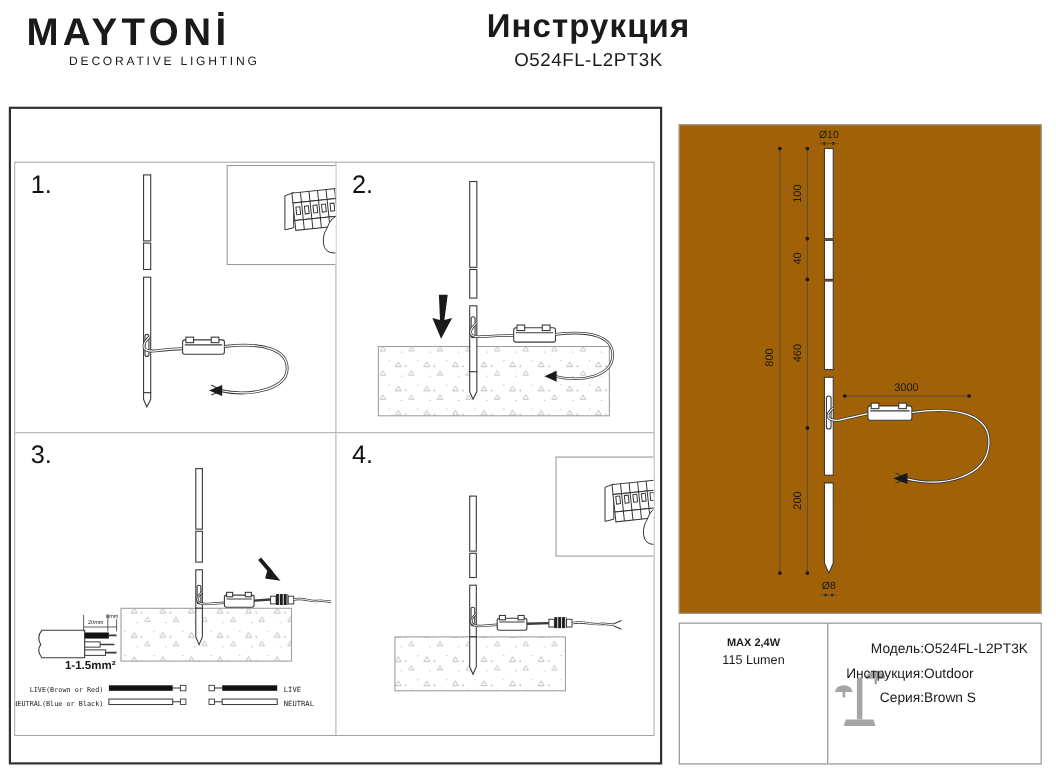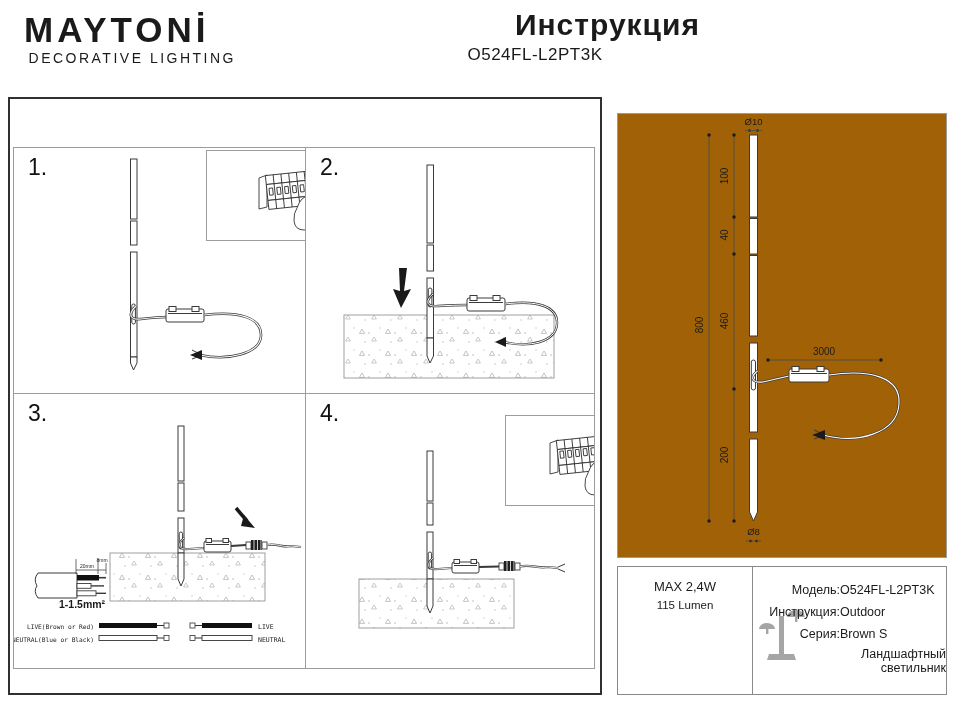--- a/index.html
+++ b/index.html
@@ -2,44 +2,44 @@
 <html><head>
 <meta charset="utf-8">
 <style>
   html,body{margin:0;padding:0;background:#fff;}
   body{width:960px;height:704px;font-family:"Liberation Sans",sans-serif;color:#1a1a1a;}
   .page{position:relative;width:960px;height:704px;overflow:hidden;background:#fff;}
 
   
   .brand{position:absolute;left:24px;top:12px;width:212px;}
   .brand-word{font-size:35px;font-weight:bold;letter-spacing:4px;line-height:1;white-space:nowrap;}
-  .brand-tag{font-size:14px;letter-spacing:2.5px;margin-top:3px;text-align:right;white-space:nowrap;}
+  .brand-tag{font-size:11px;letter-spacing:2.5px;margin-top:3px;text-align:right;white-space:nowrap;}
   .title-block{position:absolute;left:370px;top:8px;width:330px;text-align:center;}
-  .title-main{font-size:30px;font-weight:bold;letter-spacing:1px;margin:0;text-align:right;}
+  .title-main{font-size:30px;font-weight:bold;letter-spacing:1px;margin:0;}
   .title-model{font-size:17px;margin-top:3px;letter-spacing:.5px;}
 
   
   .steps-panel{position:absolute;left:8px;top:97px;width:594px;height:598px;border:2px solid #303030;box-sizing:border-box;background:#fff;}
   .steps-grid{position:absolute;left:3px;top:48px;width:582px;height:522px;border:1px solid #9c9c9c;box-sizing:border-box;display:grid;grid-template-columns:292px 288px;grid-template-rows:246px 274px;}
   .cell{position:relative;box-sizing:border-box;overflow:hidden;background:#fff;}
   .cell.c1{border-right:1px solid #9c9c9c;border-bottom:1px solid #9c9c9c;}
   .cell.c2{border-bottom:1px solid #9c9c9c;}
   .cell.c3{border-right:1px solid #9c9c9c;}
   .step-num{position:absolute;left:14px;top:6px;font-size:23px;color:#111;z-index:2;}
   svg.draw{position:absolute;left:0;top:0;}
   .inset{position:absolute;border:1px solid #9c9c9c;background:#fff;z-index:3;}
   .inset.off{left:192px;top:2px;width:87px;height:89px;padding-left:44px;}
   .inset.on{left:199px;top:21px;width:87px;height:89px;padding-left:36px;}
 
   
   .dim-panel{position:absolute;left:617px;top:113px;width:330px;height:445px;border:1px solid #9c9c9c;box-sizing:border-box;background:#a16207;}
   .info-panel{position:absolute;left:617px;top:566px;width:330px;height:129px;border:1px solid #8a8a8a;box-sizing:border-box;display:flex;background:#fff;}
   .info-left{width:135px;border-right:1px solid #8a8a8a;box-sizing:border-box;text-align:center;padding-top:8px;}
   .led-circle{width:52px;height:52px;border:3px solid #101010;border-radius:50%;margin:2px auto 8px;display:flex;align-items:center;justify-content:center;font-weight:bold;font-size:17px;letter-spacing:1.5px;}
-  .max-power{font-size:13px;margin-top:4px;}
+  .max-power{font-size:10px;margin-top:4px;font-weight:bold;}
   .lumen{font-size:11.5px;margin-top:5px;}
   .info-right{position:relative;flex:1;padding:16px 0 0 15px;font-size:12.5px;text-align:right;}
   .info-rows{position:relative;z-index:1;}
   .info-row{display:flex;margin-bottom:8px;}
   .info-label{width:72px;flex:none;}
   .info-note{margin-left:60px;margin-top:-2px;}
   .lamp-icon{position:absolute;left:4px;top:42px;z-index:0;opacity:.8;}
 
   svg text{font-family:"Liberation Sans",sans-serif;fill:#1a1a1a;}
   svg .mono{font-family:"DejaVu Sans Mono","Liberation Mono",monospace;}
@@ -380,18 +380,17 @@
           <span>O524FL-L2PT3K</span>
         </div>
         <div class="info-row">
           <span class="info-label">Инструкция:</span>
           <span>Outdoor</span>
         </div>
         <div class="info-row">
           <span class="info-label">Серия:</span>
           <span>Brown S</span>
         </div>
-        <div class="info-note">Ландшафтный светильник</div>
       </div>
     </div>
   </div>
 
 </div>
 
 </body></html>

